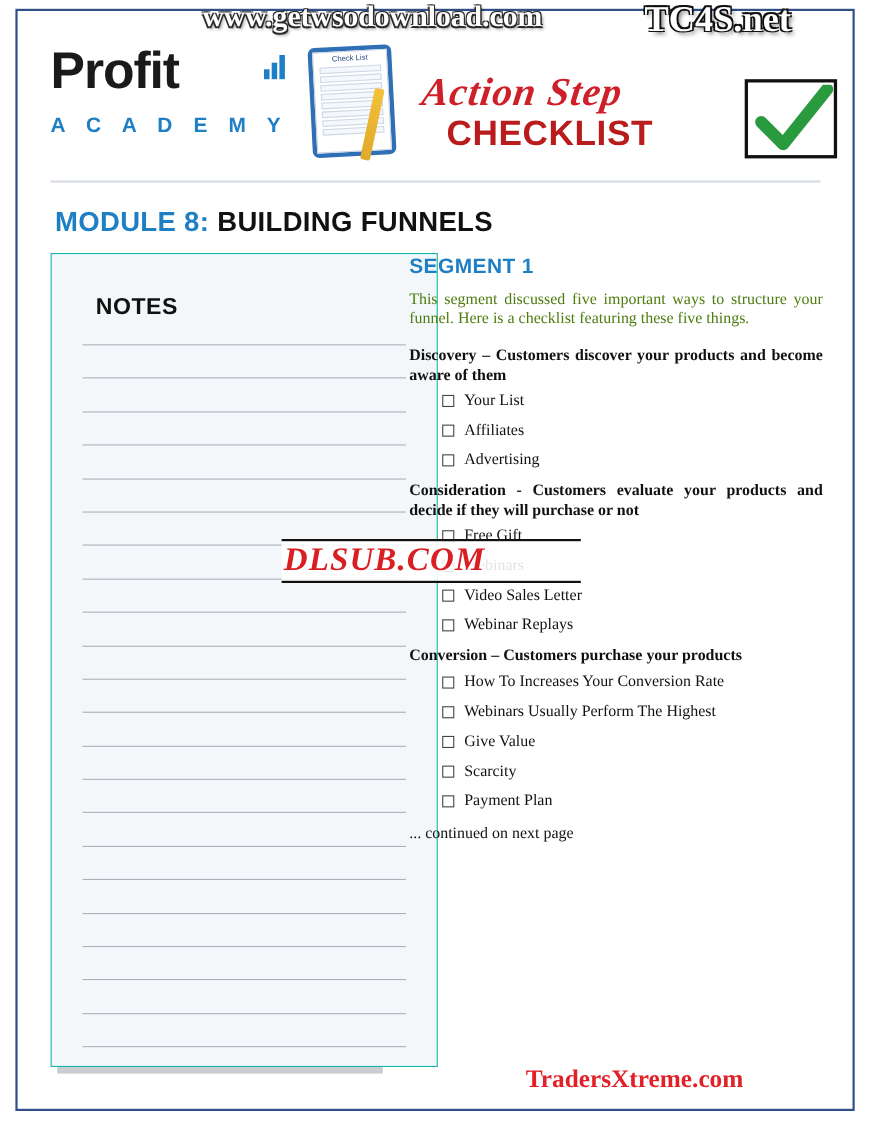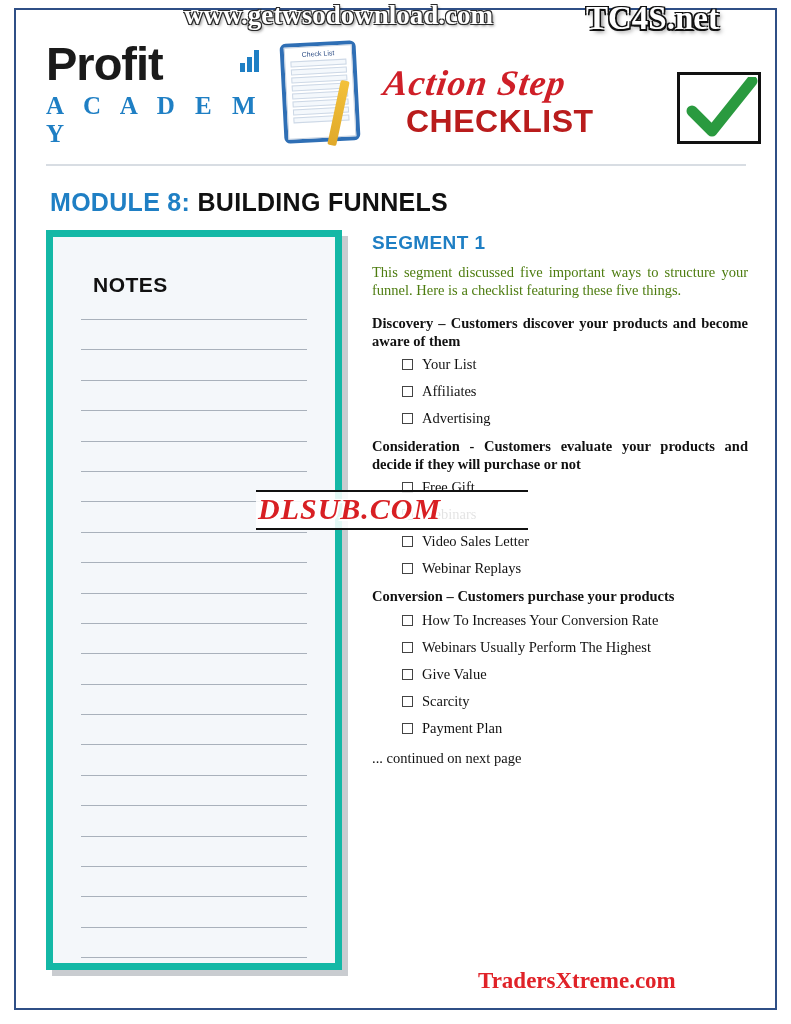--- a/index.html
+++ b/index.html
@@ -36,26 +36,26 @@
   }
   .logo-profit {
     font-family: "Liberation Sans", sans-serif;
     font-weight: bold;
     font-size: 47px;
     letter-spacing: -1px;
     color: #1a1a1a;
     line-height: 48px;
   }
   .logo-academy {
-    font-family: Liberation Serif, serif;
-    font-weight: bold;
-    font-size: 25px;
+    font-family: Liberation Sans, sans-serif;
+    font-weight: bold;
+    font-size: 19px;
     letter-spacing: 7px;
     color: #1f7fc4;
-    margin-top: 4px;
+    margin-top: 16px;
   }
   .logo-bars {
     position: absolute;
     left: 194px; top: 6px;
     width: 26px; height: 26px;
   }
   .logo-bars i {
     position: absolute;
     bottom: 0;
     width: 5px;
@@ -163,23 +163,23 @@
   
   .notes-shadow {
     position: absolute;
     left: 36px; top: 226px;
     width: 296px; height: 740px;
     background: #c9ccd0;
   }
   .notes {
     position: absolute;
     left: 30px; top: 220px;
-    width: 296px; height: 740px;
+    width: 352px; height: 740px;
     background: #f4f7fa;
-    border: 7px solid #14b8a6;
+    border: 1px solid #14b8a6;
   }
   .notes-title {
     font-family: "Liberation Sans", sans-serif;
     font-weight: bold;
     font-size: 21px;
     color: #111;
     margin: 36px 0 0 40px;
     letter-spacing: 0.5px;
   }
   .note-lines { margin-top: 22px; }

